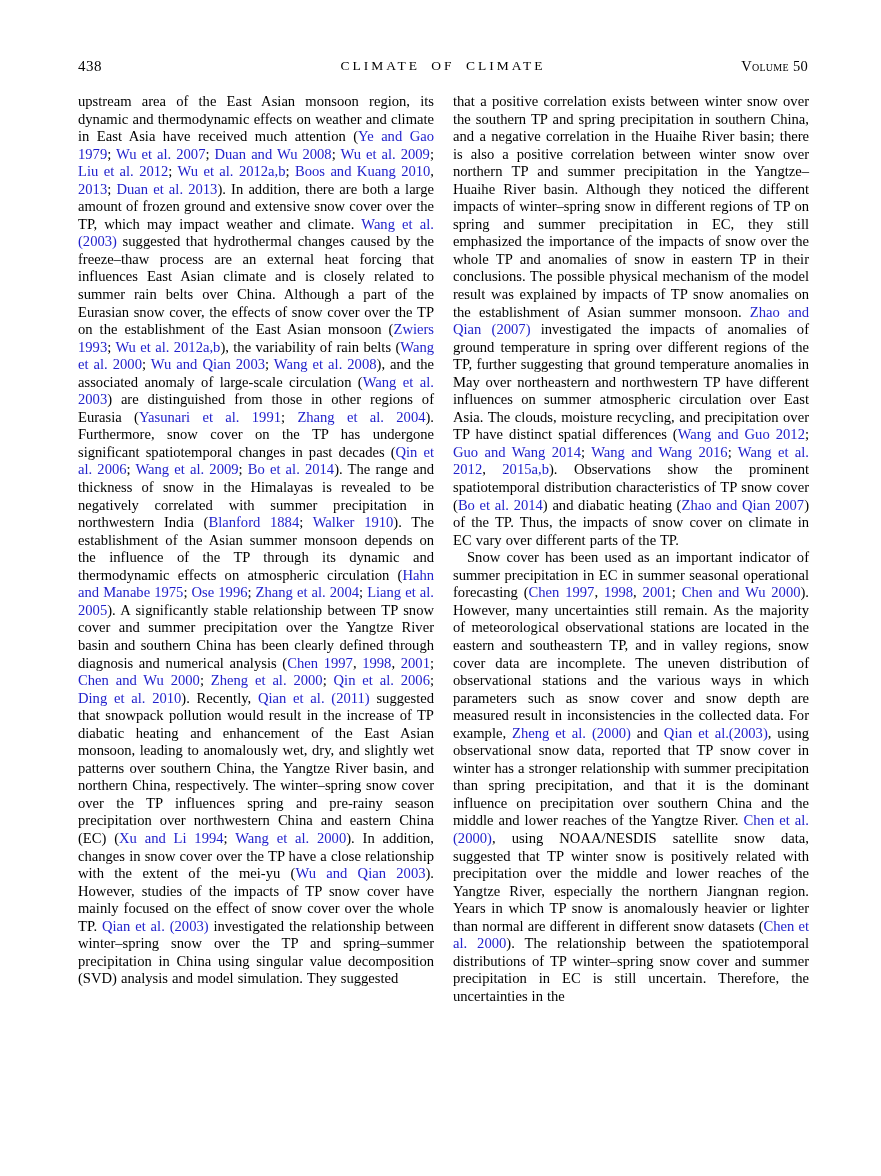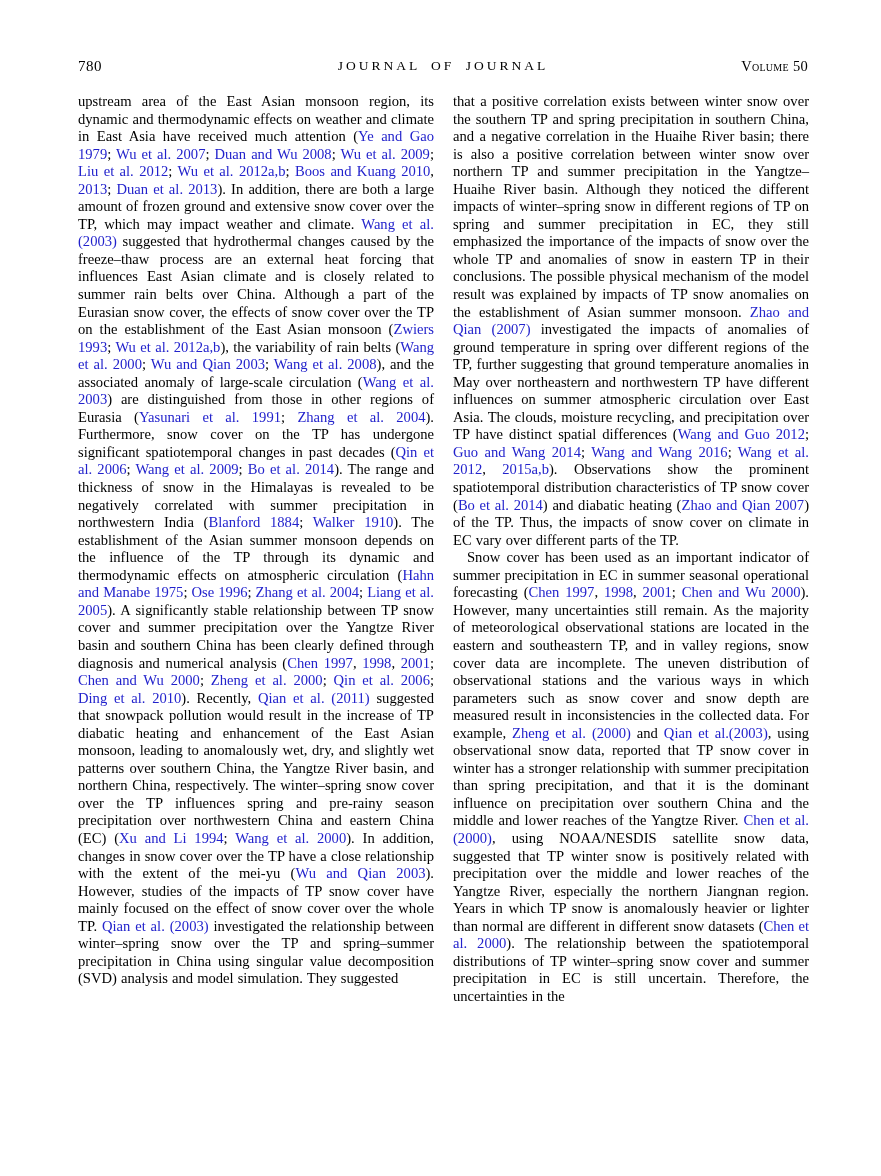--- a/index.html
+++ b/index.html
@@ -40,22 +40,22 @@
     -webkit-hyphens: auto;
     word-spacing: 0.4px;
   }
   .para.indent { text-indent: 14px; }
   .cite { color: var(--cite); }
 </style>
 </head>
 <body style="background: rgb(255, 255, 255);">
 
 <header class="page-header">
-  <span class="page-number">780</span>
-  <span class="journal-title">JOURNAL OF JOURNAL</span>
+  <span class="page-number">438</span>
+  <span class="journal-title">CLIMATE OF CLIMATE</span>
   <span class="volume">Volume 50</span>
 </header>
 
 <main class="article-body">
   <section class="col">
     <p class="para"><span>upstream area of the East Asian monsoon region, its dynamic and thermodynamic effects on weather and climate in East Asia have received much attention (</span><span class="cite">Ye and Gao 1979</span><span>; </span><span class="cite">Wu et al. 2007</span><span>; </span><span class="cite">Duan and Wu 2008</span><span>; </span><span class="cite">Wu et al. 2009</span><span>; </span><span class="cite">Liu et al. 2012</span><span>; </span><span class="cite">Wu et al. 2012a,b</span><span>; </span><span class="cite">Boos and Kuang 2010</span><span>, </span><span class="cite">2013</span><span>; </span><span class="cite">Duan et al. 2013</span><span>). In addition, there are both a large amount of frozen ground and extensive snow cover over the TP, which may impact weather and climate. </span><span class="cite">Wang et al. (2003)</span><span> suggested that hydrothermal changes caused by the freeze–thaw process are an external heat forcing that influences East Asian climate and is closely related to summer rain belts over China. Although a part of the Eurasian snow cover, the effects of snow cover over the TP on the establishment of the East Asian monsoon (</span><span class="cite">Zwiers 1993</span><span>; </span><span class="cite">Wu et al. 2012a,b</span><span>), the variability of rain belts (</span><span class="cite">Wang et al. 2000</span><span>; </span><span class="cite">Wu and Qian 2003</span><span>; </span><span class="cite">Wang et al. 2008</span><span>), and the associated anomaly of large-scale circulation (</span><span class="cite">Wang et al. 2003</span><span>) are distinguished from those in other regions of Eurasia (</span><span class="cite">Yasunari et al. 1991</span><span>; </span><span class="cite">Zhang et al. 2004</span><span>). Furthermore, snow cover on the TP has undergone significant spatiotemporal changes in past decades (</span><span class="cite">Qin et al. 2006</span><span>; </span><span class="cite">Wang et al. 2009</span><span>; </span><span class="cite">Bo et al. 2014</span><span>). The range and thickness of snow in the Himalayas is revealed to be negatively correlated with summer precipitation in northwestern India (</span><span class="cite">Blanford 1884</span><span>; </span><span class="cite">Walker 1910</span><span>). The establishment of the Asian summer monsoon depends on the influence of the TP through its dynamic and thermodynamic effects on atmospheric circulation (</span><span class="cite">Hahn and Manabe 1975</span><span>; </span><span class="cite">Ose 1996</span><span>; </span><span class="cite">Zhang et al. 2004</span><span>; </span><span class="cite">Liang et al. 2005</span><span>). A significantly stable relationship between TP snow cover and summer precipitation over the Yangtze River basin and southern China has been clearly defined through diagnosis and numerical analysis (</span><span class="cite">Chen 1997</span><span>, </span><span class="cite">1998</span><span>, </span><span class="cite">2001</span><span>; </span><span class="cite">Chen and Wu 2000</span><span>; </span><span class="cite">Zheng et al. 2000</span><span>; </span><span class="cite">Qin et al. 2006</span><span>; </span><span class="cite">Ding et al. 2010</span><span>). Recently, </span><span class="cite">Qian et al. (2011)</span><span> suggested that snowpack pollution would result in the increase of TP diabatic heating and enhancement of the East Asian monsoon, leading to anomalously wet, dry, and slightly wet patterns over southern China, the Yangtze River basin, and northern China, respectively. The winter–spring snow cover over the TP influences spring and pre-rainy season precipitation over northwestern China and eastern China (EC) (</span><span class="cite">Xu and Li 1994</span><span>; </span><span class="cite">Wang et al. 2000</span><span>). In addition, changes in snow cover over the TP have a close relationship with the extent of the mei-yu (</span><span class="cite">Wu and Qian 2003</span><span>). However, studies of the impacts of TP snow cover have mainly focused on the effect of snow cover over the whole TP. </span><span class="cite">Qian et al. (2003)</span><span> investigated the relationship between winter–spring snow over the TP and spring–summer precipitation in China using singular value decomposition (SVD) analysis and model simulation. They suggested</span></p>
   </section>
   <section class="col">
     <p class="para"><span>that a positive correlation exists between winter snow over the southern TP and spring precipitation in southern China, and a negative correlation in the Huaihe River basin; there is also a positive correlation between winter snow over northern TP and summer precipitation in the Yangtze–Huaihe River basin. Although they noticed the different impacts of winter–spring snow in different regions of TP on spring and summer precipitation in EC, they still emphasized the importance of the impacts of snow over the whole TP and anomalies of snow in eastern TP in their conclusions. The possible physical mechanism of the model result was explained by impacts of TP snow anomalies on the establishment of Asian summer monsoon. </span><span class="cite">Zhao and Qian (2007)</span><span> investigated the impacts of anomalies of ground temperature in spring over different regions of the TP, further suggesting that ground temperature anomalies in May over northeastern and northwestern TP have different influences on summer atmospheric circulation over East Asia. The clouds, moisture recycling, and precipitation over TP have distinct spatial differences (</span><span class="cite">Wang and Guo 2012</span><span>; </span><span class="cite">Guo and Wang 2014</span><span>; </span><span class="cite">Wang and Wang 2016</span><span>; </span><span class="cite">Wang et al. 2012</span><span>, </span><span class="cite">2015a,b</span><span>). Observations show the prominent spatiotemporal distribution characteristics of TP snow cover (</span><span class="cite">Bo et al. 2014</span><span>) and diabatic heating (</span><span class="cite">Zhao and Qian 2007</span><span>) of the TP. Thus, the impacts of snow cover on climate in EC vary over different parts of the TP.</span></p>
     <p class="para indent"><span>Snow cover has been used as an important indicator of summer precipitation in EC in summer seasonal operational forecasting (</span><span class="cite">Chen 1997</span><span>, </span><span class="cite">1998</span><span>, </span><span class="cite">2001</span><span>; </span><span class="cite">Chen and Wu 2000</span><span>). However, many uncertainties still remain. As the majority of meteorological observational stations are located in the eastern and southeastern TP, and in valley regions, snow cover data are incomplete. The uneven distribution of observational stations and the various ways in which parameters such as snow cover and snow depth are measured result in inconsistencies in the collected data. For example, </span><span class="cite">Zheng et al. (2000)</span><span> and </span><span class="cite">Qian et al.(2003)</span><span>, using observational snow data, reported that TP snow cover in winter has a stronger relationship with summer precipitation than spring precipitation, and that it is the dominant influence on precipitation over southern China and the middle and lower reaches of the Yangtze River. </span><span class="cite">Chen et al. (2000)</span><span>, using NOAA/NESDIS satellite snow data, suggested that TP winter snow is positively related with precipitation over the middle and lower reaches of the Yangtze River, especially the northern Jiangnan region. Years in which TP snow is anomalously heavier or lighter than normal are different in different snow datasets (</span><span class="cite">Chen et al. 2000</span><span>). The relationship between the spatiotemporal distributions of TP winter–spring snow cover and summer precipitation in EC is still uncertain. Therefore, the uncertainties in the</span></p>

